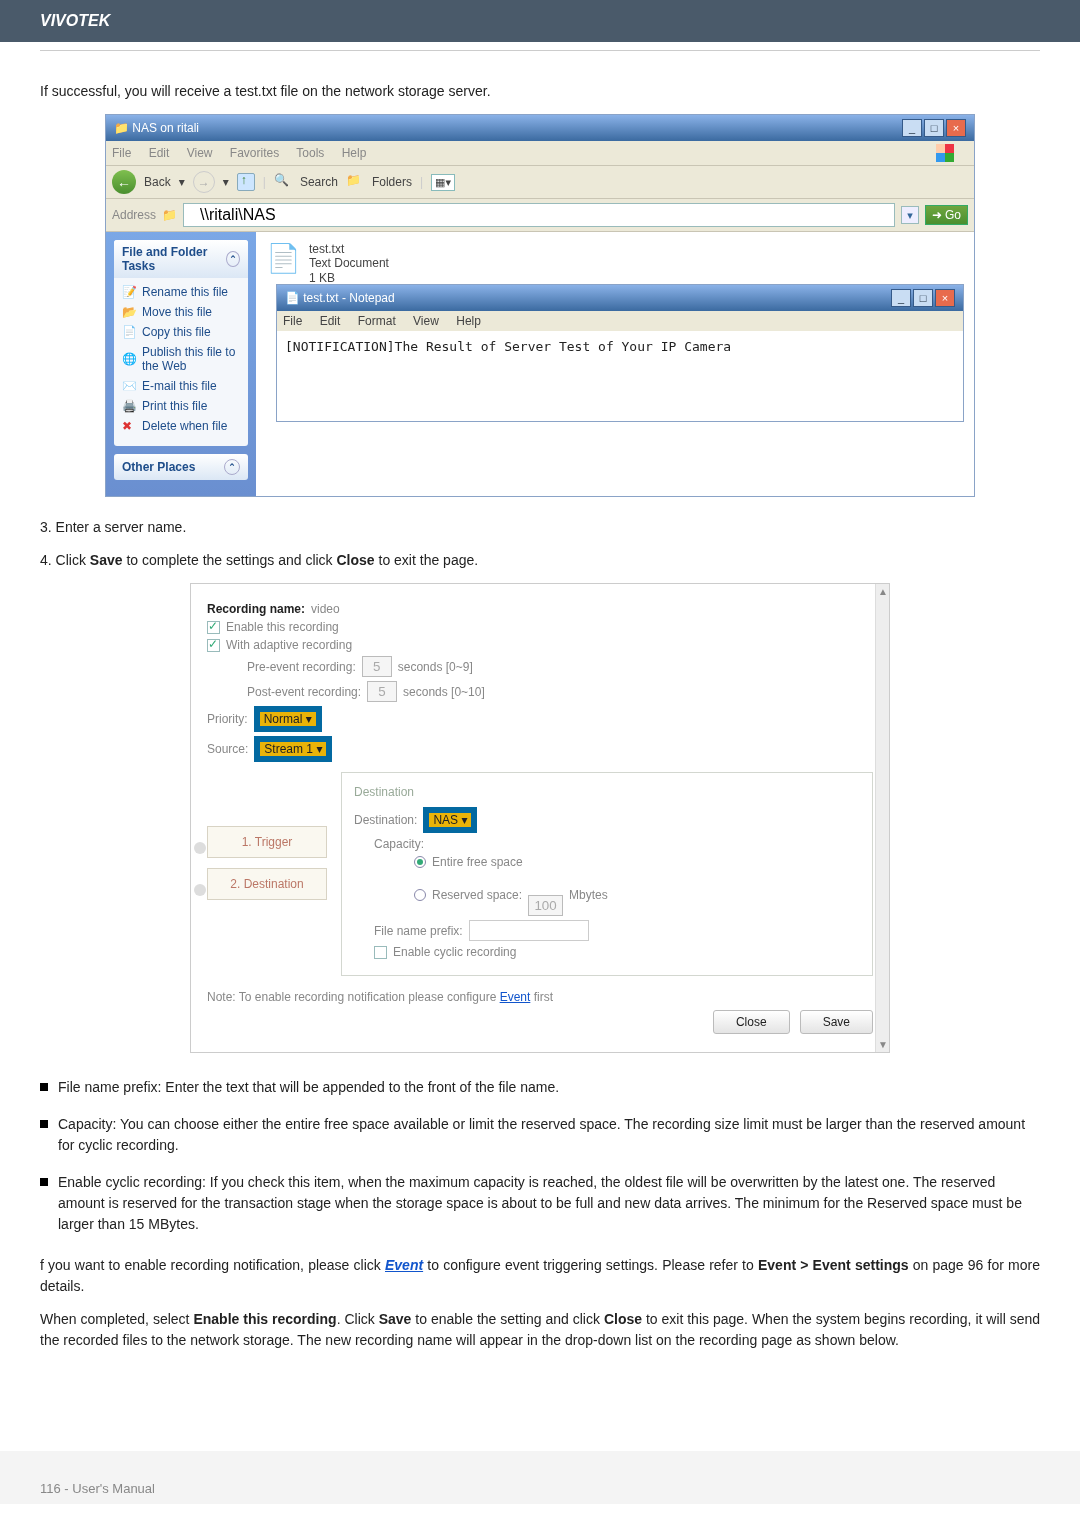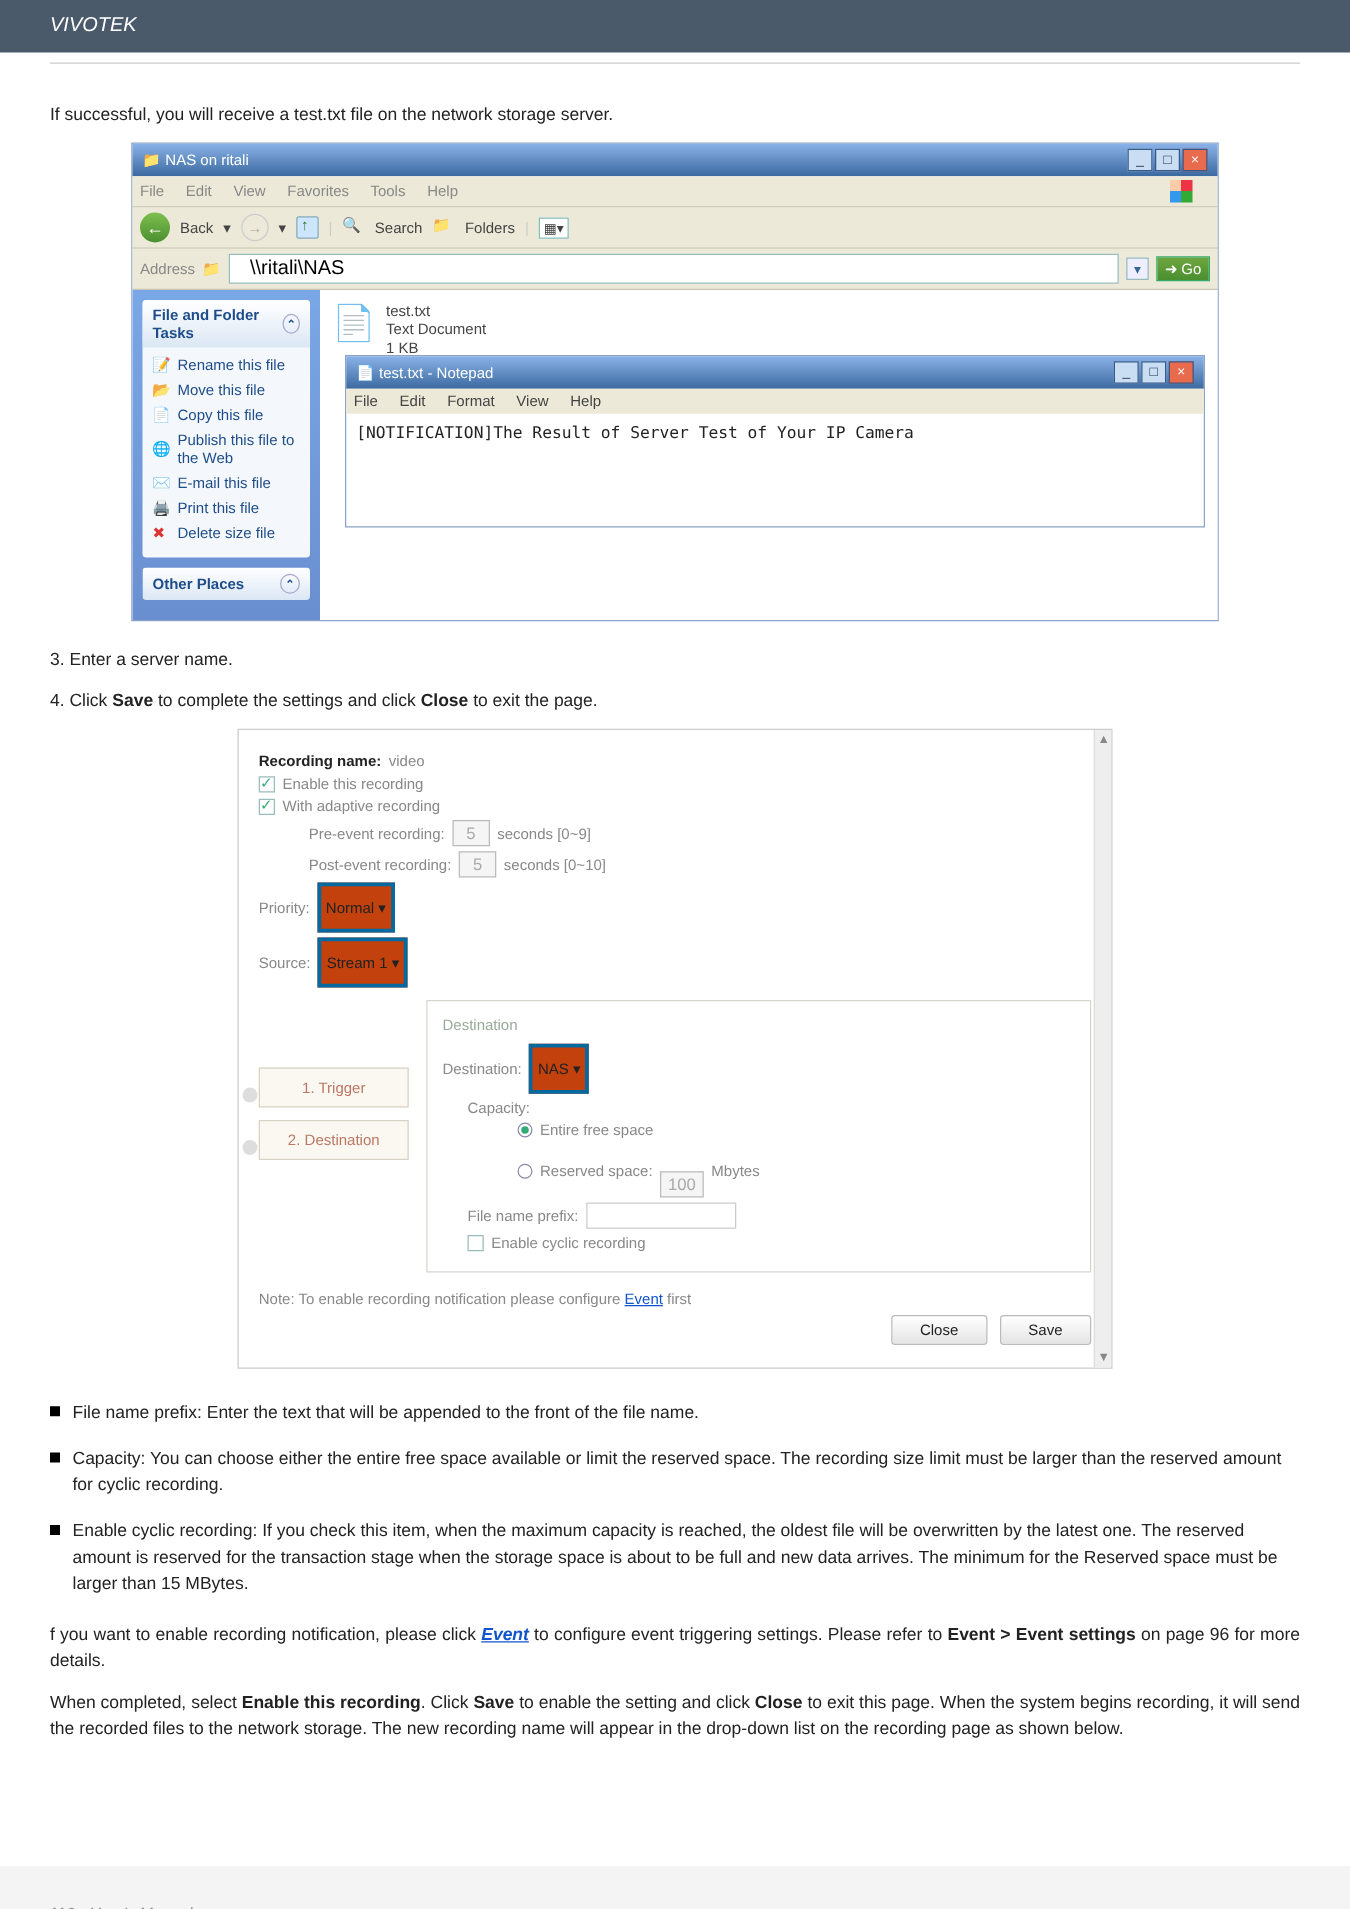--- a/index.html
+++ b/index.html
@@ -1,18 +1,18 @@
 <!DOCTYPE html>
 <html><head>
 <meta charset="utf-8">
 <style>
 *{margin:0;padding:0;box-sizing:border-box}
 body{font-family:Arial,Helvetica,sans-serif;font-size:14px;color:#222;background:#fff;width:1080px}
 .page{padding:0 0 40px 0}
-.header-bar{background:#4a5a6a;color:#fff;padding:12px 40px;font-weight:normal;font-style:italic;font-size:16px}
+.header-bar{background:#4a5a6a;color:#fff;padding:12px 40px;font-weight:bold;font-style:italic;font-size:16px}
 .divider{height:1px;background:#ccc;margin:8px 0 30px 0}
 .content{padding:0 40px}
 .para{margin:0 0 12px 0;line-height:1.5;color:#222}
 
 
 .win{border:1px solid #8aa3c7;background:#fff;width:870px;margin:10px auto 20px auto;font-size:12px}
 .titlebar{background:linear-gradient(#8ab2e8,#3b6aa0);color:#fff;padding:4px 8px;display:flex;justify-content:space-between;align-items:center}
 .titlebar .tbtns{display:flex;gap:2px}
 .tbtn{width:20px;height:18px;border:1px solid #355a89;background:#c9ddf3;display:flex;align-items:center;justify-content:center;font-size:11px;color:#234}
 .tbtn.close{background:#e86b4d;color:#fff}
@@ -54,21 +54,21 @@
 .np-menu span{margin-right:14px}
 
 
 .rec-card{border:1px solid #ccc;width:700px;margin:8px auto 24px auto;background:#fff;font-size:12px;position:relative}
 .rec-body{padding:14px 16px 18px 16px}
 .row{margin:4px 0;display:flex;align-items:center;gap:6px}
 .lbl2{color:#888}
 .cb{width:13px;height:13px;border:1px solid #9bb;display:inline-block;position:relative;background:#fff}
 .cb.checked::after{content:"✓";position:absolute;top:-3px;left:0;color:#3a7;font-size:12px}
 .inp{border:1px solid #bbb;padding:2px 4px;width:30px;text-align:center;color:#aaa;background:#f5f5f5}
-.sel{border:3px solid #0369a1;padding:10px 4px;background:#c2410c}
+.sel{border:6px solid #0369a1;padding:0 4px;background:#eab308}
 .inner{margin-top:10px;display:flex;gap:14px}
 .steps{width:120px;margin-top:44px}
 .step{border:1px solid #d8d3c4;background:#faf8f0;padding:8px 6px;margin:10px 0;color:#b76;text-align:center;position:relative}
 .step::before{content:"";position:absolute;left:-14px;top:50%;width:12px;height:12px;background:#ddd;border-radius:50%}
 .step-box{border:1px solid #d3d7d0;padding:12px;flex:1}
 .step-title{color:#9a9;font-weight:normal;margin-bottom:8px}
 .radio{width:12px;height:12px;border:1px solid #88a;border-radius:50%;display:inline-block;position:relative}
 .radio.on::after{content:"";position:absolute;top:2px;left:2px;width:6px;height:6px;background:#3a7;border-radius:50%}
 .txt{border:1px solid #ccc;padding:2px 4px;width:120px;margin-right:4px}
 .note{color:#888;margin-top:14px}
@@ -166,21 +166,21 @@
               <div class="task-item">
                   <span class="ti-ico">✉️</span>
                   <span>E-mail this file</span>
                 </div>
               <div class="task-item">
                   <span class="ti-ico">🖨️</span>
                   <span>Print this file</span>
                 </div>
               <div class="task-item" style="color:#1e4d8a">
                   <span class="ti-ico" style="color:#d33">✖</span>
-                  <span>Delete size file</span>
+                  <span>Delete when file</span>
                 </div>
             </div>
           </div>
           <div class="panel-box">
             <div class="panel-hdr">
               <span>Other Places</span>
               <span class="chev">⌃</span>
             </div>
           </div>
         </div>

